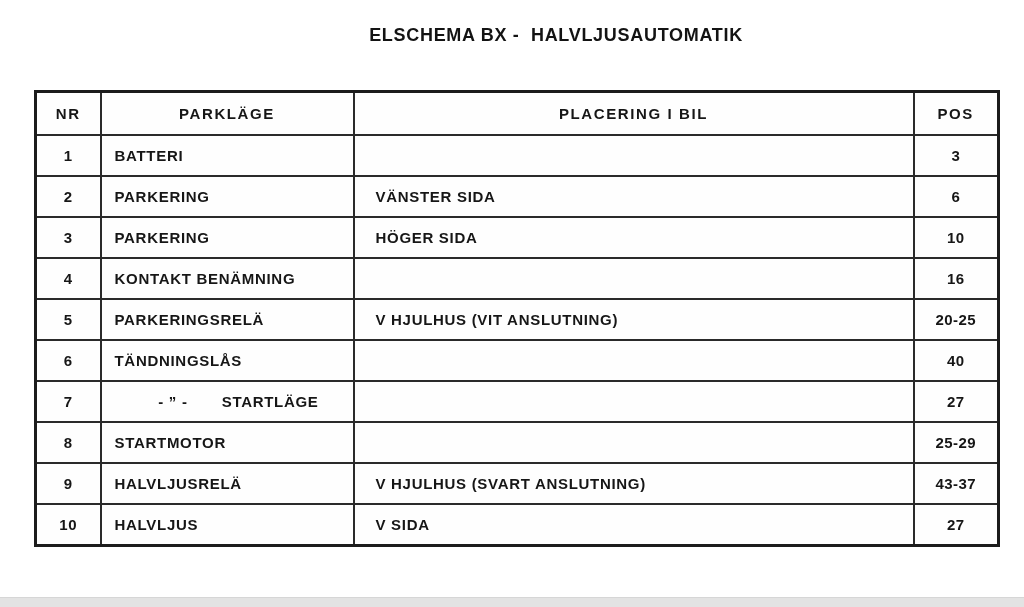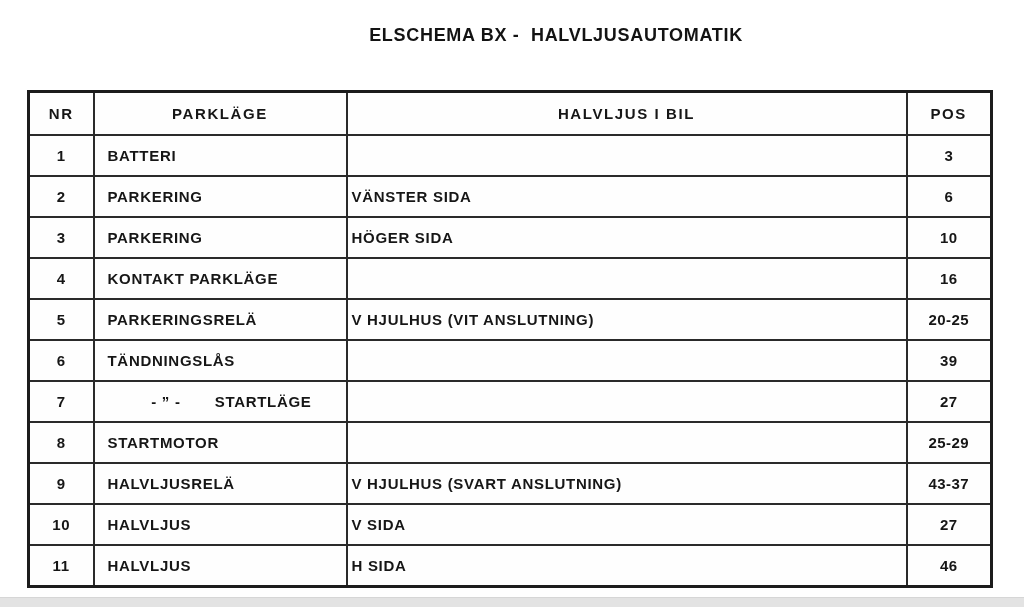--- a/index.html
+++ b/index.html
@@ -18,21 +18,21 @@
     text-align: center;
     font-size: 18px;
     font-weight: bold;
     letter-spacing: 0.7px;
     color: #131313;
     white-space: pre;
     padding-left: 44px;
   }
   table.schema-table {
     position: absolute;
-    left: 27px; top: 90px;
+    left: 34px; top: 90px;
     width: 963px;
     border-collapse: collapse;
     table-layout: fixed;
     background: #fefefe;
     border: 3px solid #1c1c1c;
   }
   .schema-table th,
   .schema-table td {
     border: 2px solid #2a2a2a;
     font-weight: bold;
@@ -49,21 +49,21 @@
   }
   .schema-table td {
     height: 37px;
     font-size: 15px;
     letter-spacing: 0.7px;
     vertical-align: middle;
   }
   td.cell-nr  { text-align: center; }
   td.cell-pos { text-align: center; letter-spacing: 0.4px; }
   td.cell-ben { text-align: left; padding-left: 13px; }
-  td.cell-pla { text-align: left; padding-left: 4px; }
+  td.cell-pla { text-align: left; padding-left: 21px; }
   .scan-band {
     position: absolute;
     left: 0; bottom: 0;
     width: 100%; height: 9px;
     background: #e3e3e3;
     border-top: 1px solid #d6d6d6;
   }
 </style>
 </head>
 <body>
@@ -74,21 +74,21 @@
   <colgroup>
     <col style="width:65px">
     <col style="width:253px">
     <col style="width:560px">
     <col style="width:85px">
   </colgroup>
   <thead>
     <tr>
       <th>NR</th>
       <th>PARKLÄGE</th>
-      <th>HALVLJUS I BIL</th>
+      <th>PLACERING I BIL</th>
       <th>POS</th>
     </tr>
   </thead>
   <tbody>
     <tr>
       <td class="cell-nr">1</td>
       <td class="cell-ben">BATTERI</td>
       <td class="cell-pla"></td>
       <td class="cell-pos">3</td>
     </tr>
@@ -99,35 +99,35 @@
       <td class="cell-pos">6</td>
     </tr>
     <tr>
       <td class="cell-nr">3</td>
       <td class="cell-ben">PARKERING</td>
       <td class="cell-pla">HÖGER SIDA</td>
       <td class="cell-pos">10</td>
     </tr>
     <tr>
       <td class="cell-nr">4</td>
-      <td class="cell-ben">KONTAKT PARKLÄGE</td>
+      <td class="cell-ben">KONTAKT BENÄMNING</td>
       <td class="cell-pla"></td>
       <td class="cell-pos">16</td>
     </tr>
     <tr>
       <td class="cell-nr">5</td>
       <td class="cell-ben">PARKERINGSRELÄ</td>
       <td class="cell-pla">V HJULHUS (VIT ANSLUTNING)</td>
       <td class="cell-pos">20-25</td>
     </tr>
     <tr>
       <td class="cell-nr">6</td>
       <td class="cell-ben">TÄNDNINGSLÅS</td>
       <td class="cell-pla"></td>
-      <td class="cell-pos">39</td>
+      <td class="cell-pos">40</td>
     </tr>
     <tr>
       <td class="cell-nr">7</td>
       <td class="cell-ben">&nbsp;&nbsp;&nbsp;&nbsp;&nbsp;&nbsp;&nbsp;&nbsp;&nbsp;- ” -&nbsp;&nbsp;&nbsp;&nbsp;&nbsp;&nbsp;&nbsp;STARTLÄGE</td>
       <td class="cell-pla"></td>
       <td class="cell-pos">27</td>
     </tr>
     <tr>
       <td class="cell-nr">8</td>
       <td class="cell-ben">STARTMOTOR</td>
@@ -139,22 +139,16 @@
       <td class="cell-ben">HALVLJUSRELÄ</td>
       <td class="cell-pla">V HJULHUS (SVART ANSLUTNING)</td>
       <td class="cell-pos">43-37</td>
     </tr>
     <tr>
       <td class="cell-nr">10</td>
       <td class="cell-ben">HALVLJUS</td>
       <td class="cell-pla">V SIDA</td>
       <td class="cell-pos">27</td>
     </tr>
-    <tr>
-      <td class="cell-nr">11</td>
-      <td class="cell-ben">HALVLJUS</td>
-      <td class="cell-pla">H SIDA</td>
-      <td class="cell-pos">46</td>
-    </tr>
   </tbody>
 </table>
 
 <div class="scan-band"></div>
 
 </body></html>

